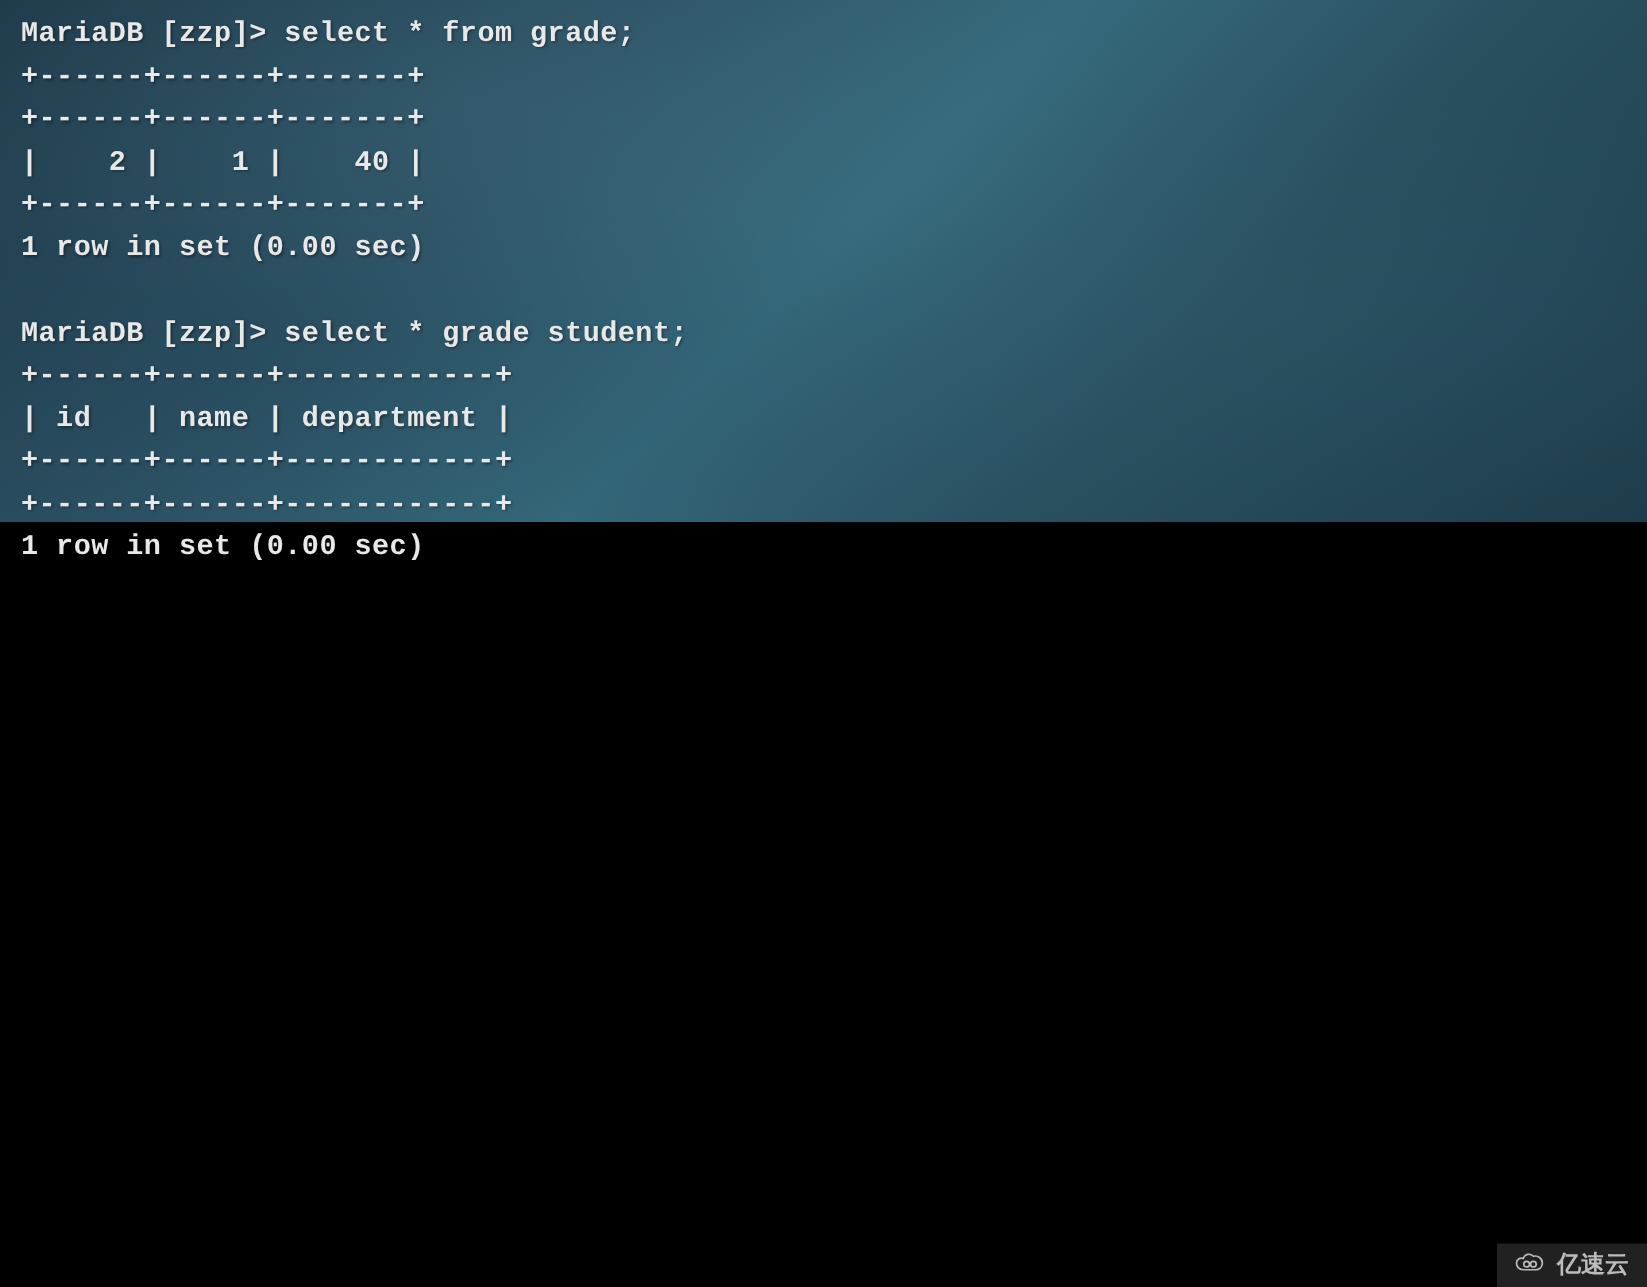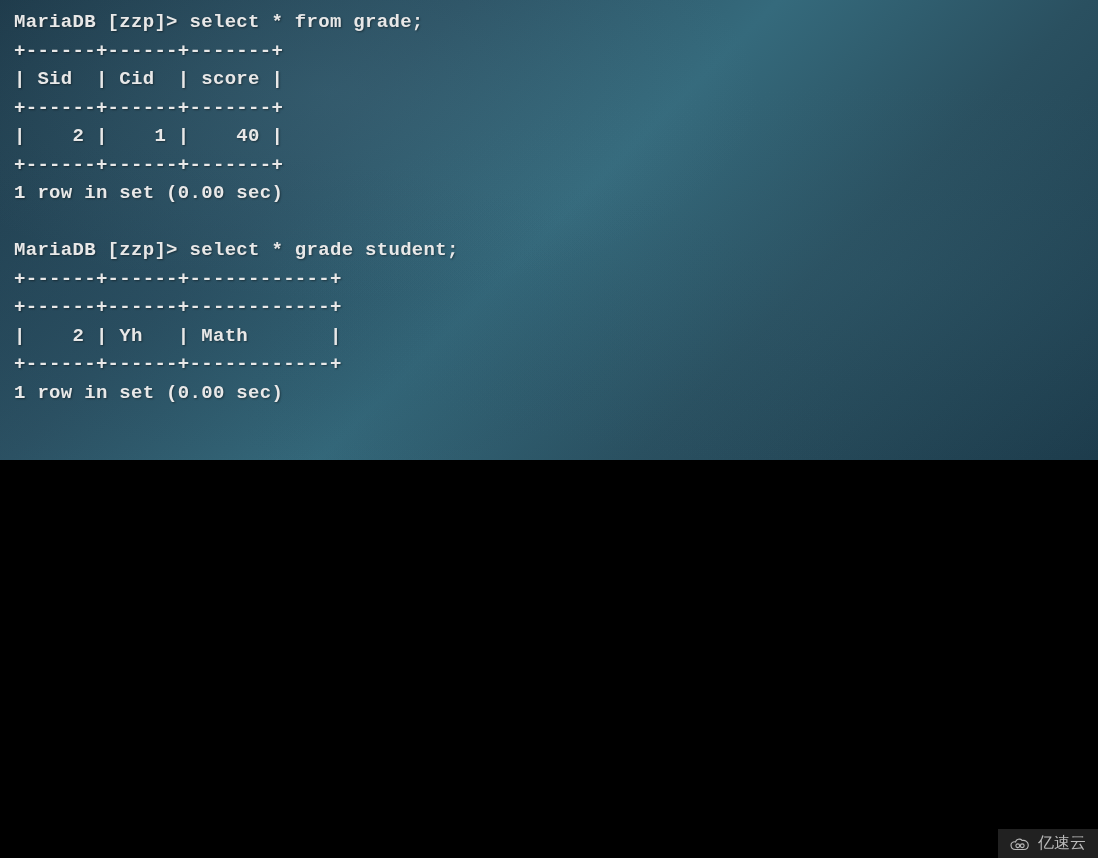--- a/index.html
+++ b/index.html
@@ -12,21 +12,21 @@
       height: 858px;
       background: #000;
       font-family: 'Courier New', Consolas, monospace;
       font-size: 19px;
       font-weight: bold;
       overflow: hidden;
       position: relative;
     }
     .terminal-area {
       width: 1098px;
-      height: 460px;
+      height: 348px;
       background: linear-gradient(135deg, #1e3a4a 0%, #2c5264 30%, #356a7c 50%, #2a5060 70%, #1d3c4c 100%);
       background-color: #2b5567;
       position: relative;
       padding: 8px 14px;
       color: #e8e8e8;
       line-height: 28.5px;
       letter-spacing: 0.3px;
       text-shadow: 1px 1px 2px rgba(0,0,0,0.4);
     }
     .terminal-area::before {
@@ -52,23 +52,23 @@
     }
     .watermark {
       position: absolute;
       bottom: 0;
       right: 0;
       background: rgba(60,60,60,0.55);
       color: #bbb;
       padding: 4px 12px 4px 10px;
       font-family: sans-serif;
       font-size: 16px;
-      font-weight: normal;
+      font-weight: bold;
       display: flex;
-      align-items: flex-end;
+      align-items: flex-start;
       gap: 6px;
       z-index: 10;
     }
     .watermark-icon {
       display: inline-flex;
       align-items: center;
     }
     .watermark-icon svg {
       width: 24px;
       height: 18px;
@@ -76,30 +76,29 @@
       fill: none;
       stroke-width: 1.5;
     }
   </style>
 </head>
 <body>
 
 <div class="terminal-area">
   <div class="line"><span>MariaDB [zzp]&gt; </span><span>select * from grade;</span></div>
   <div class="line">+------+------+-------+</div>
-  <div class="line">| Sid  | Cid  | score |</div>
   <div class="line">+------+------+-------+</div>
   <div class="line">|    2 |    1 |    40 |</div>
   <div class="line">+------+------+-------+</div>
   <div class="line">1 row in set (0.00 sec)</div>
   <div class="line">&nbsp;</div>
   <div class="line"><span>MariaDB [zzp]&gt; </span><span>select * grade student;</span></div>
   <div class="line">+------+------+------------+</div>
+  <div class="line">| id   | name | department |</div>
   <div class="line">+------+------+------------+</div>
-  <div class="line">|    2 | Yh   | Math       |</div>
   <div class="line">+------+------+------------+</div>
   <div class="line">1 row in set (0.00 sec)</div>
 </div>
 
 <div class="black-area"></div>
 
 <div class="watermark">
   <span class="watermark-icon">
     <svg viewBox="0 0 32 24">
       <path d="M10 18 C6 18 4 15 4 12 C4 9 7 7 10 8 C11 4 16 3 19 6 C23 5 27 8 27 12 C27 16 24 18 21 18 Z"></path>

